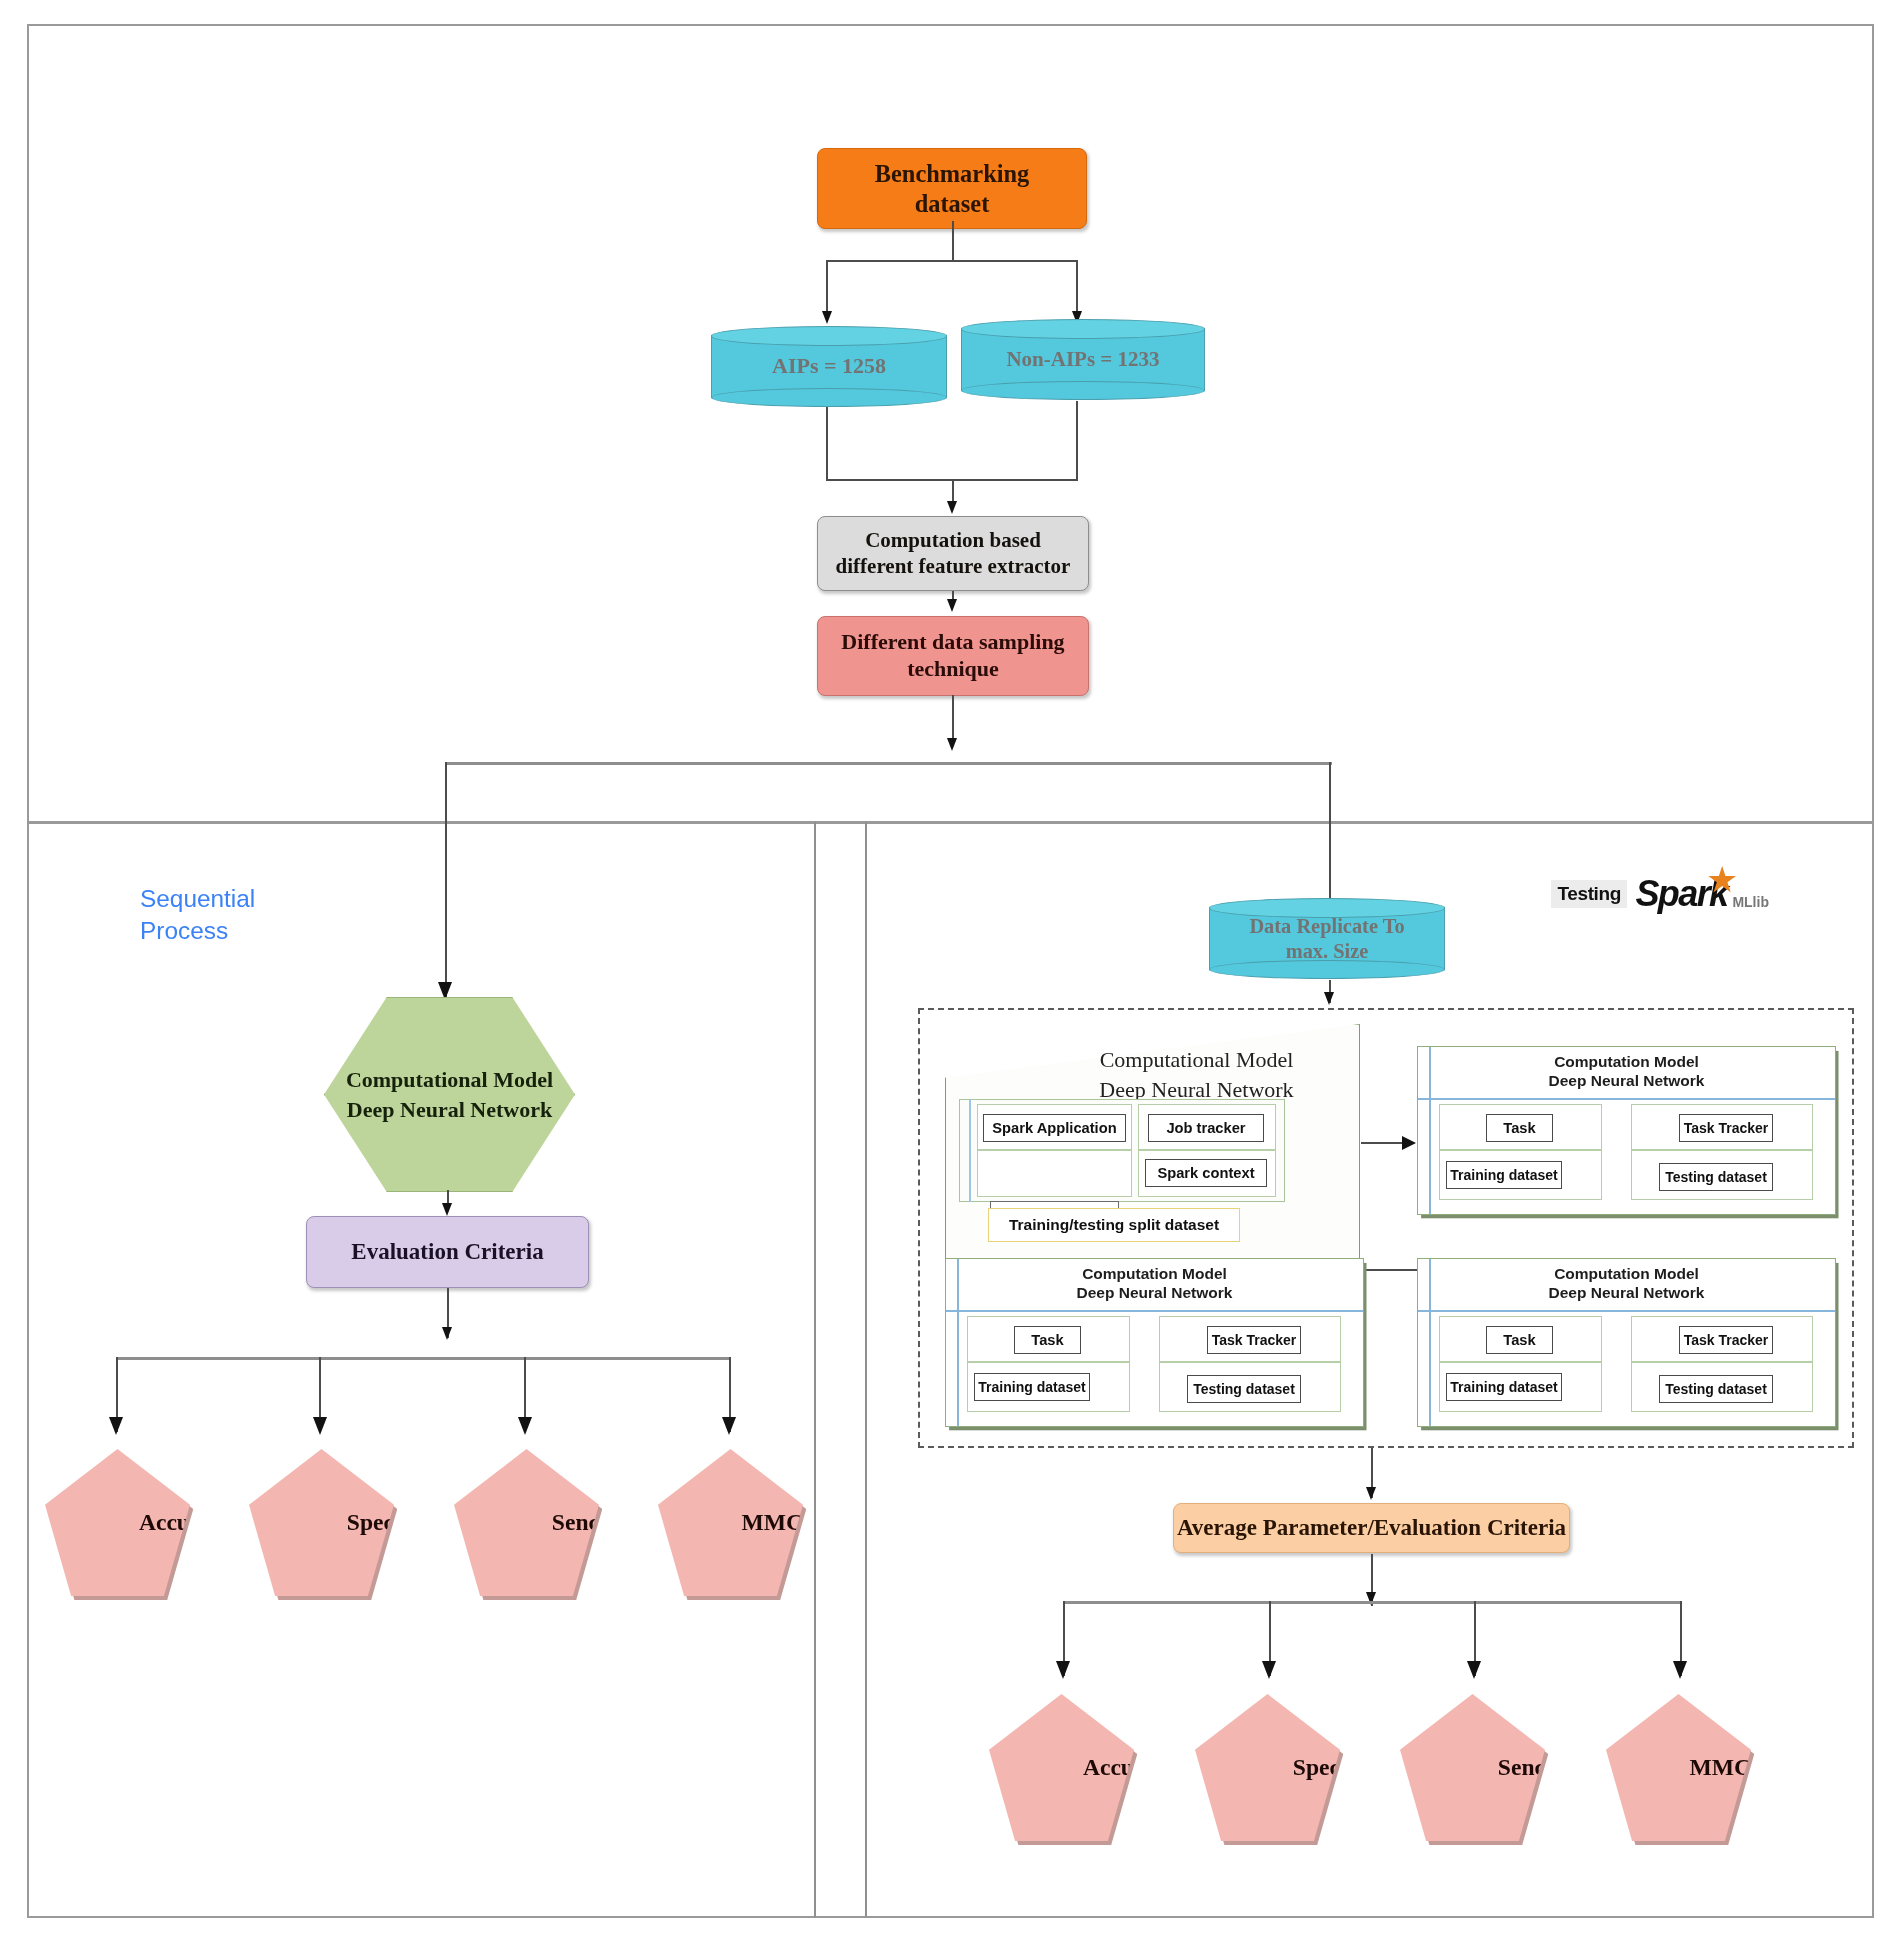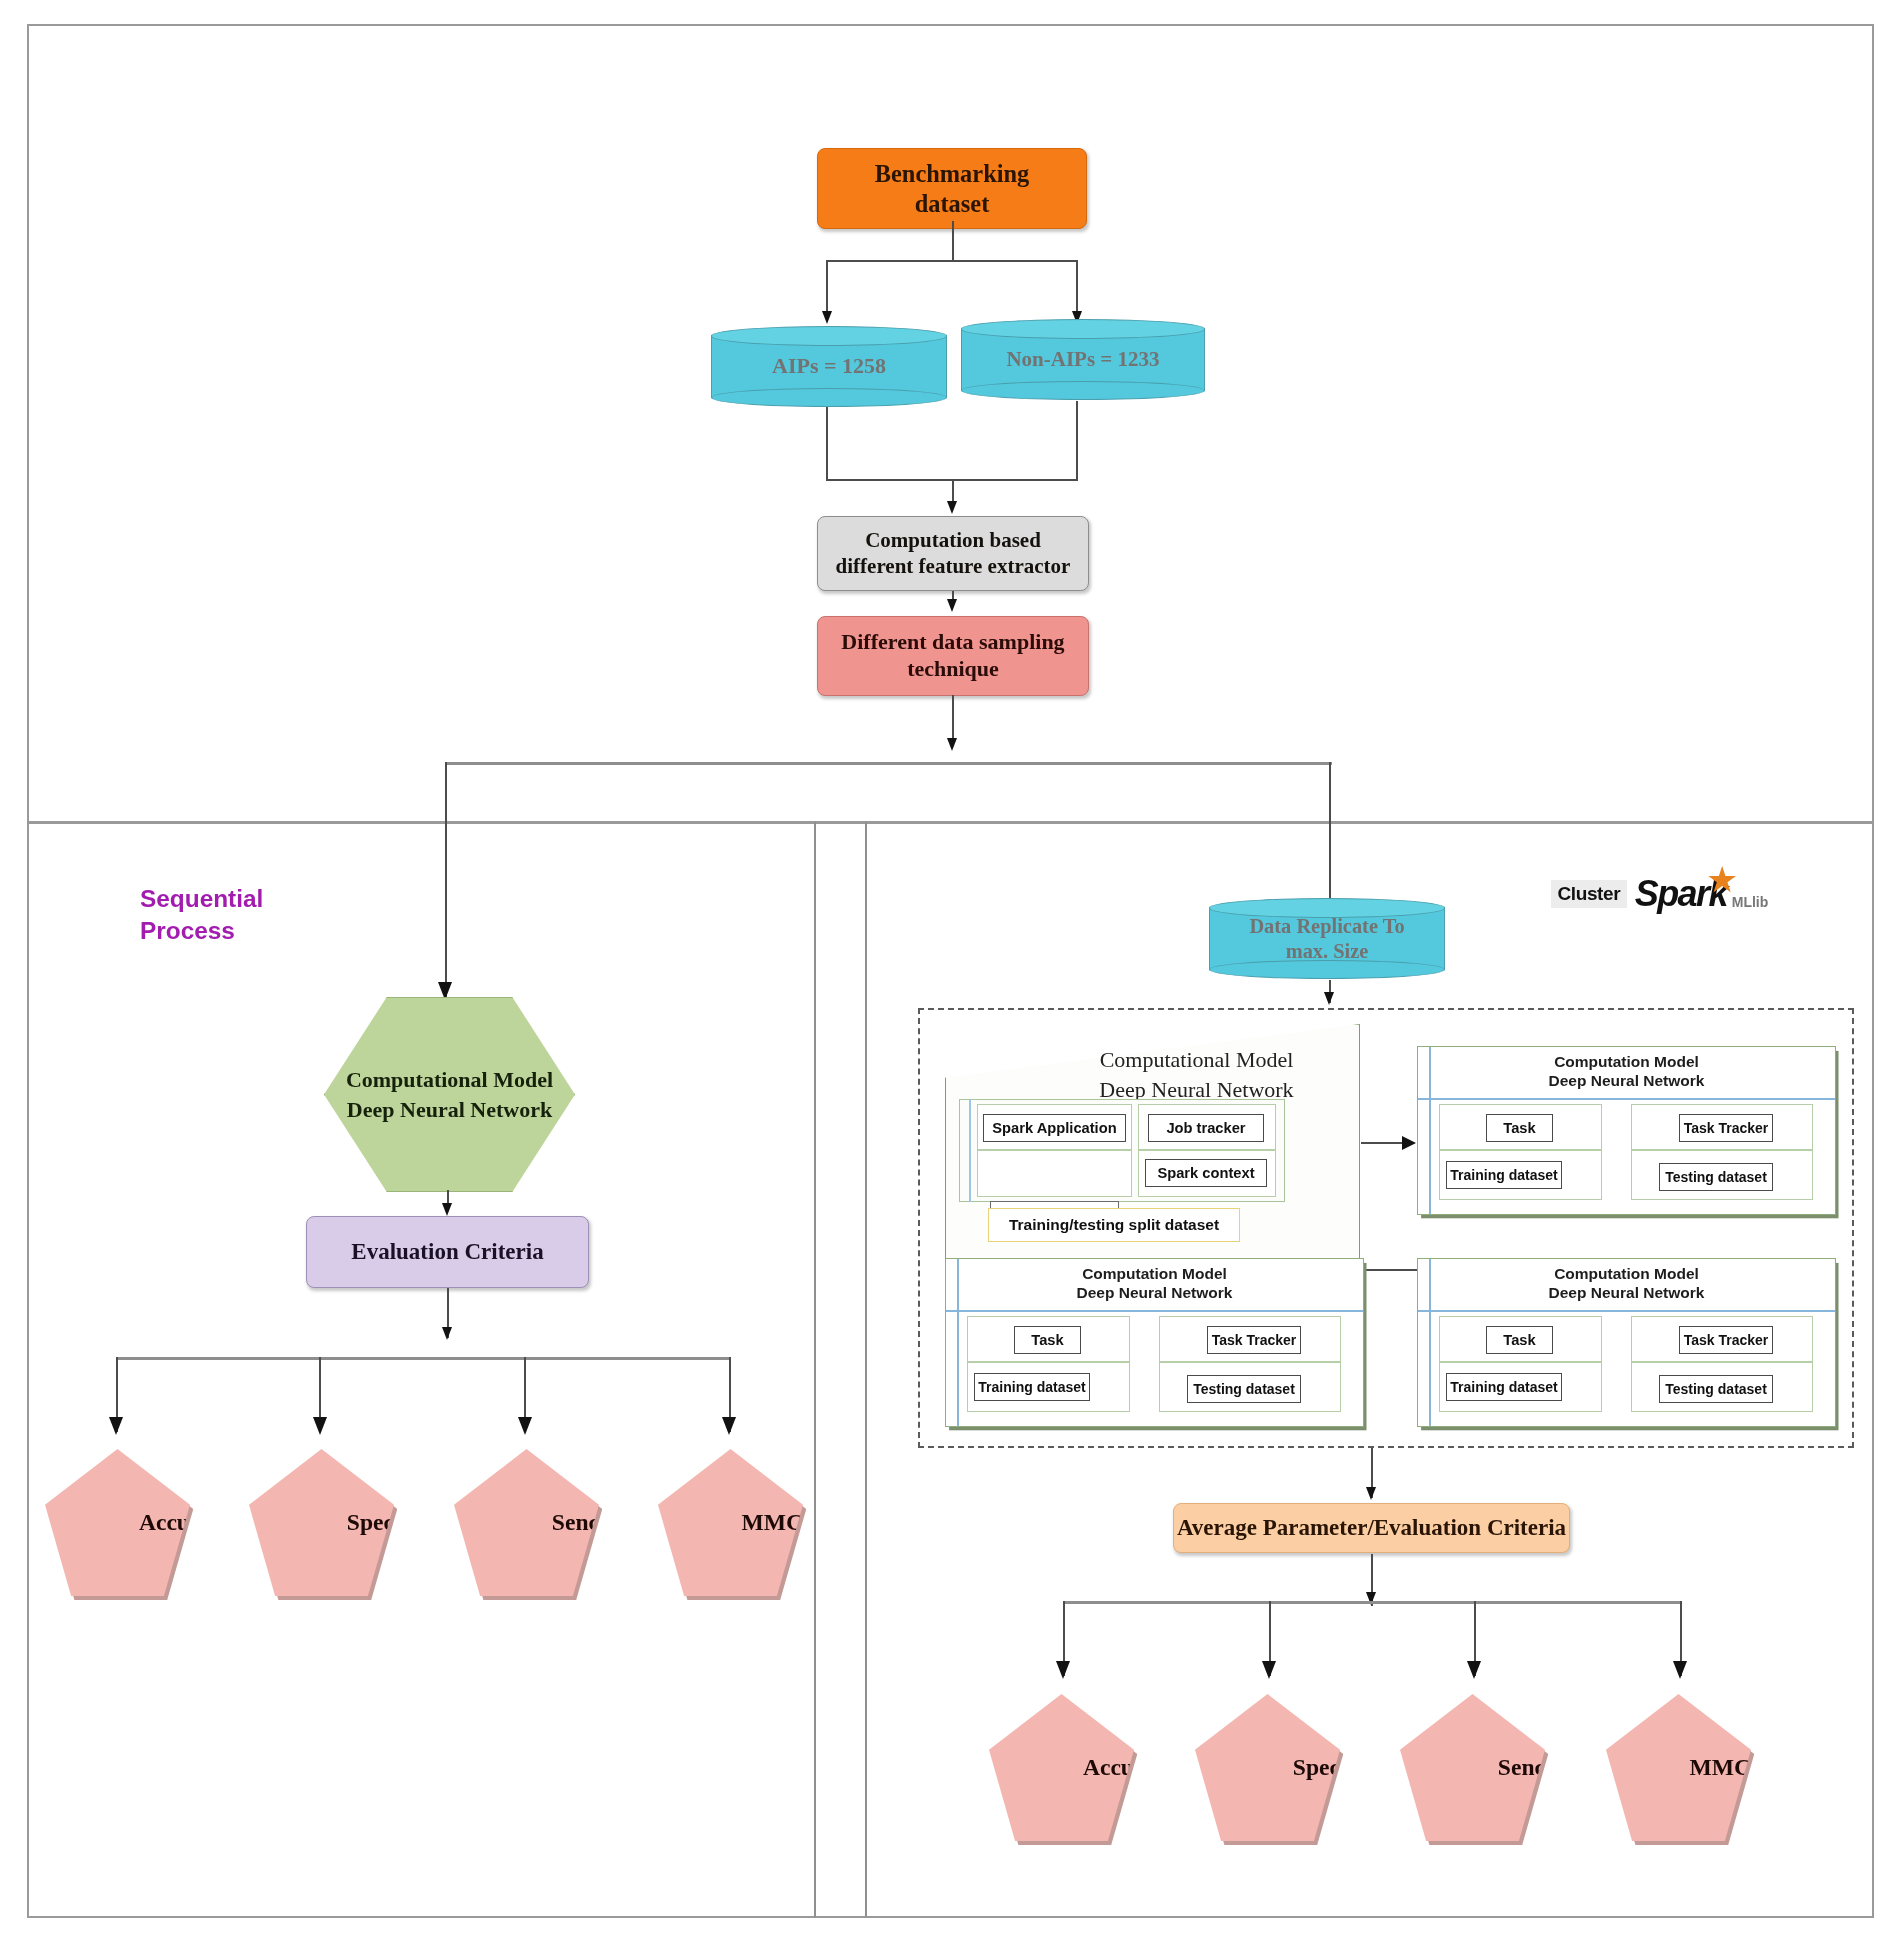--- a/index.html
+++ b/index.html
@@ -90,22 +90,22 @@
   
   .worker{position:absolute;box-sizing:border-box;background:#fff;
       border:1.6px solid #8fae7c;box-shadow:3.3px 4.1px 0 -0.8px #7b8f6d;}
   .worker .wtitle{position:absolute;left:0;right:0;top:4.9px;text-align:center;
       font-family:"Liberation Sans",sans-serif;font-weight:bold;font-size:15.5px;
       color:#1d1d1d;line-height:1.25;}
   .worker .bluel-h{position:absolute;height:1.6px;background:#87b6dd;}
   .worker .bluel-v{position:absolute;width:1.6px;background:#87b6dd;}
 
   
-  .seqlabel{position:absolute;font-family:"Liberation Sans",sans-serif;font-weight:bold;
-      color:#a21caf;line-height:1.3;font-size:24.4px;}
+  .seqlabel{position:absolute;font-family:"Liberation Sans",sans-serif;font-weight:normal;
+      color:#3b82f6;line-height:1.3;font-size:24.4px;}
 
   
   .sparklogo{position:absolute;display:flex;align-items:center;}
   .sparklogo .cluster{background:#ececec;padding:3.3px 6.5px;font-family:"Liberation Sans",sans-serif;
       font-weight:bold;font-size:19px;color:#111;letter-spacing:-0.4px;}
   .sparklogo .sp{font-family:"Liberation Sans",sans-serif;font-style:italic;font-weight:bold;
       font-size:36px;color:#111;letter-spacing:-1.6px;margin-left:8.1px;}
   .sparklogo .mllib{font-family:"Liberation Sans",sans-serif;font-weight:bold;font-size:14px;
       color:#777;margin-left:4.9px;align-self:flex-end;margin-bottom:4.9px;}
   .star{position:absolute;color:#e8821e;font-size:36px;line-height:1;}
@@ -245,21 +245,21 @@
     <div class="top"></div>
     <div class="lbl" style="font-size:20.4px;">
       <div>
         <span>Data Replicate To</span><br>
         <span>max. Size</span>
       </div>
     </div>
   </div>
 
   <div class="sparklogo" style="left:1551px;top:873px;">
-    <span class="cluster">Cluster</span>
+    <span class="cluster">Testing</span>
     <span class="sp">Spark</span>
     <span class="star" style="left:155px;top:-11.4px;">★</span>
     <span class="mllib">MLlib</span>
   </div>
 
   <div class="ln lnv" style="left:1329px;top:980px;width:2.4px;height:23px;"></div>
   <div class="arw-sm" style="left:1324px;top:992px;"></div>
 
   <div class="dashbox" style="left:918px;top:1008px;width:936px;height:440px;"></div>
 

